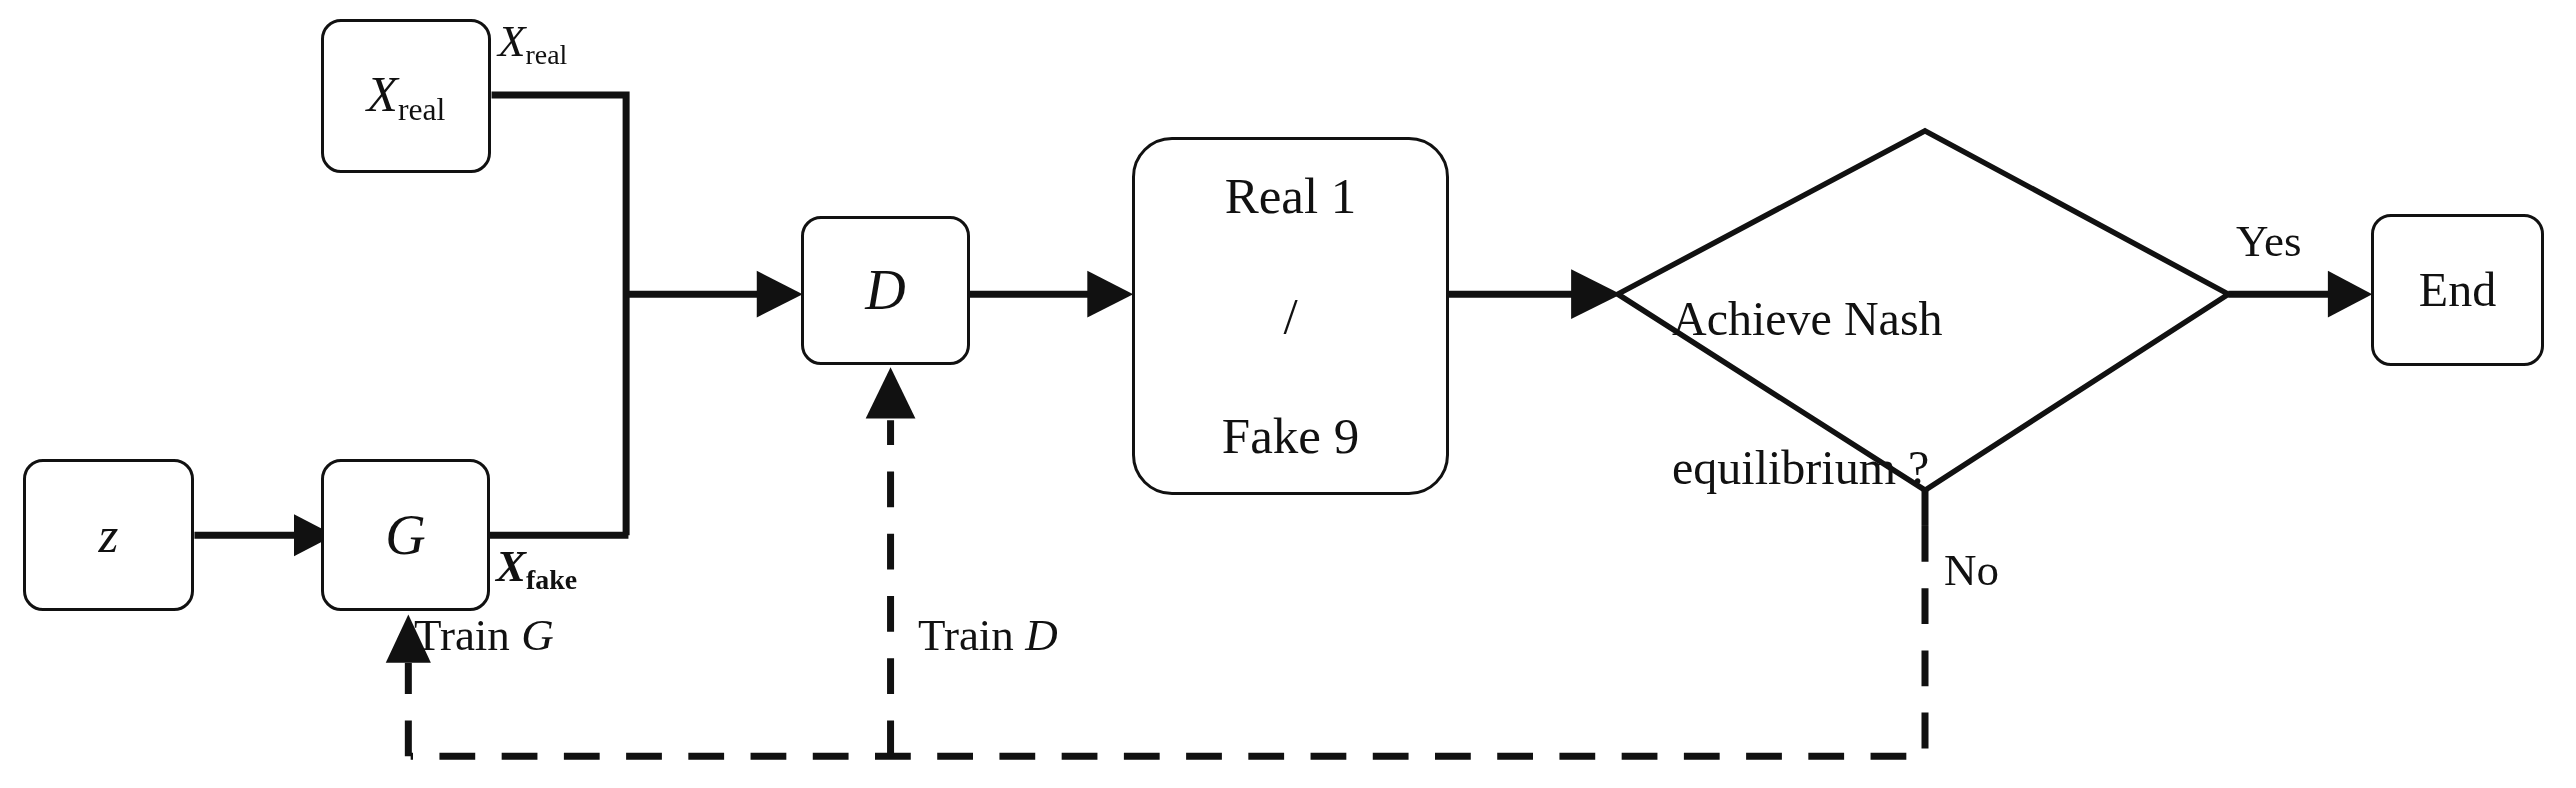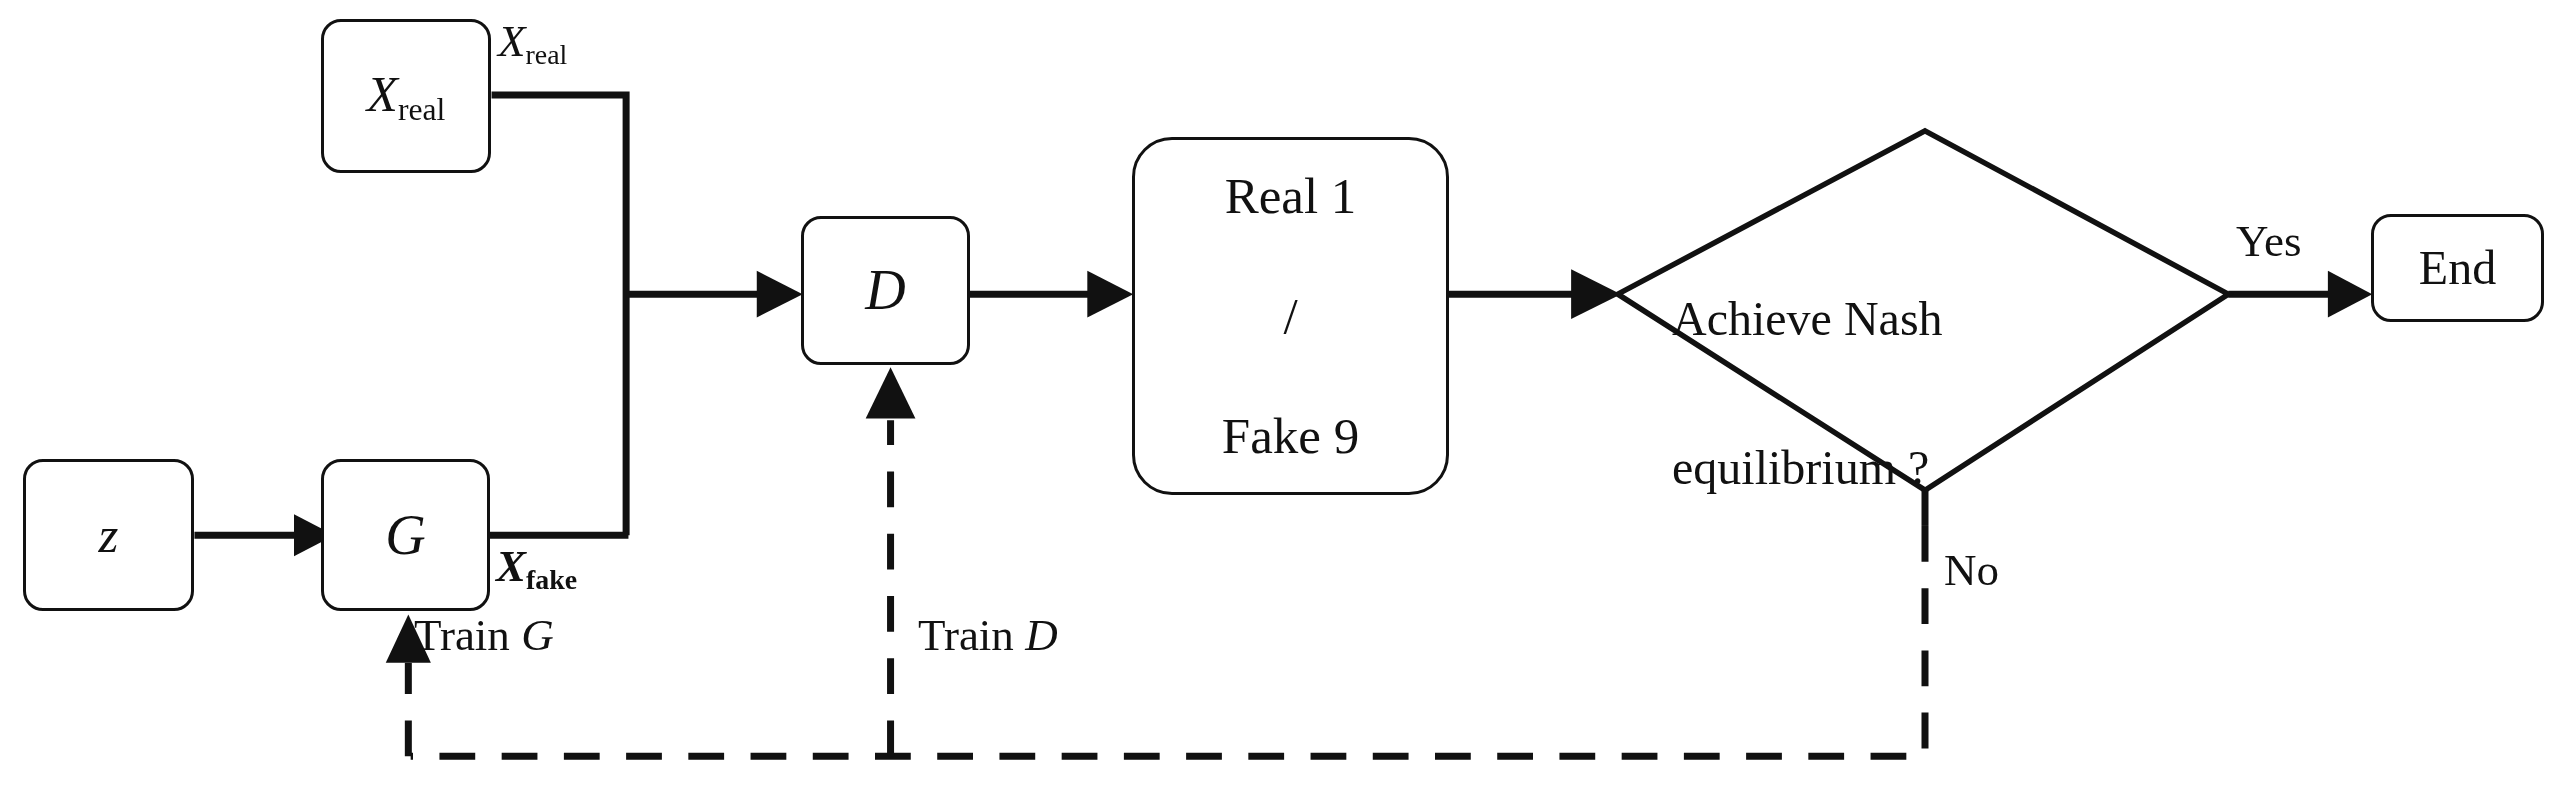--- a/index.html
+++ b/index.html
@@ -131,21 +131,21 @@
   </div>
 
   <div class="node" style="left:1132px;top:109px;width:317px;height:358px;border-radius:40px;font-size:51px;margin-top:28px;">
     <span class="lbl" style="display:block;">
       <span style="display:block;">Real  1</span>
       <span style="display:block;">/</span>
       <span style="display:block;">Fake 9</span>
     </span>
   </div>
 
-  <div class="node" style="left:2371px;top:214px;width:173px;height:108px;border-radius:20px;font-size:48px;">
+  <div class="node" style="left:2371px;top:214px;width:173px;height:152px;border-radius:20px;font-size:48px;">
     <span class="lbl">End</span>
   </div>
 
   <div class="diamond-label" style="left:1672px;top:208px;width:506px;font-size:48px;">
     <span style="display:block;">Achieve Nash</span>
     <span style="display:block;">equilibrium ?</span>
   </div>
 
   <div class="edge-label" style="left:498px;top:18.7px;font-size:45px;">
     <span class="ital">X</span><span class="sub">real</span>

